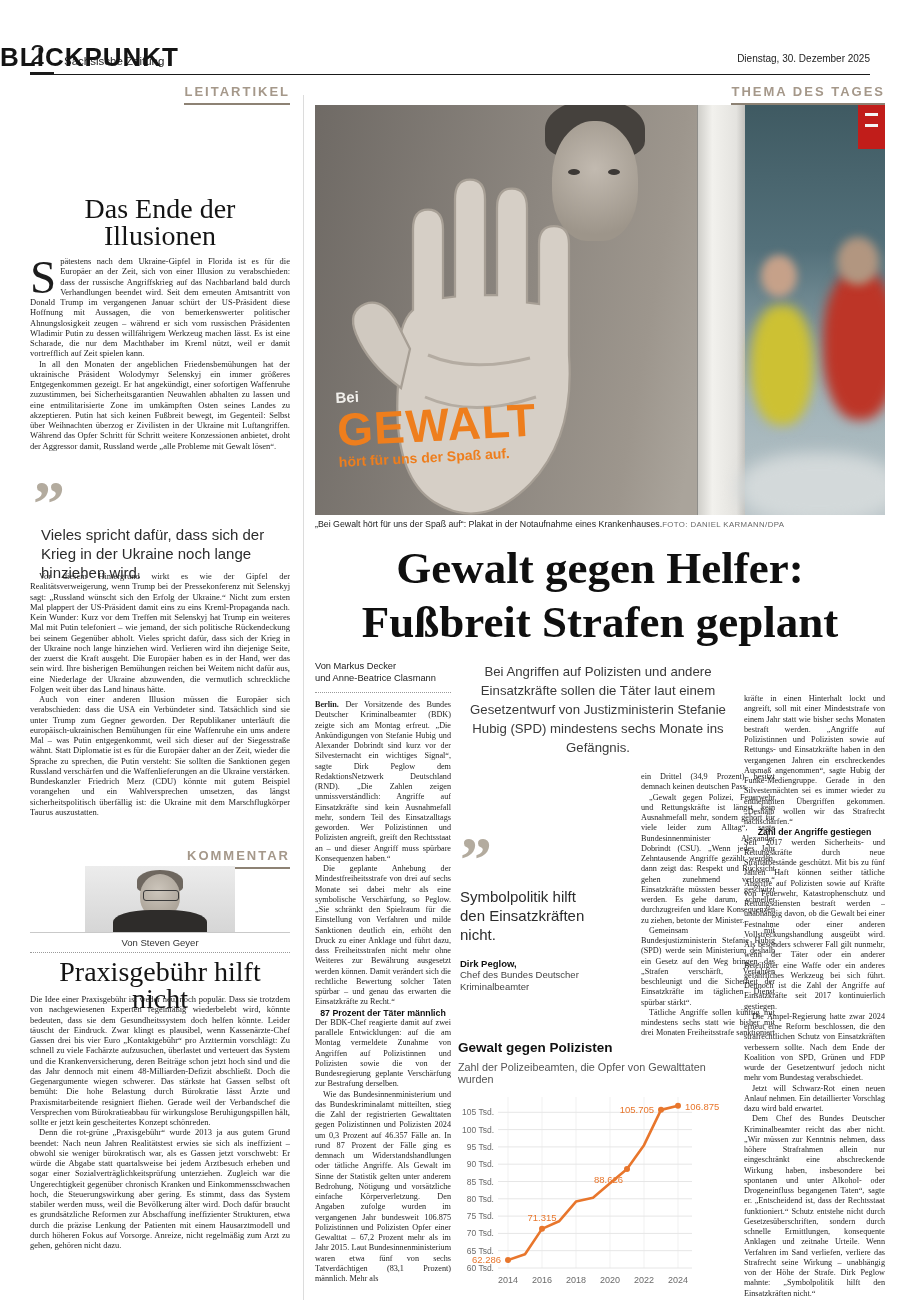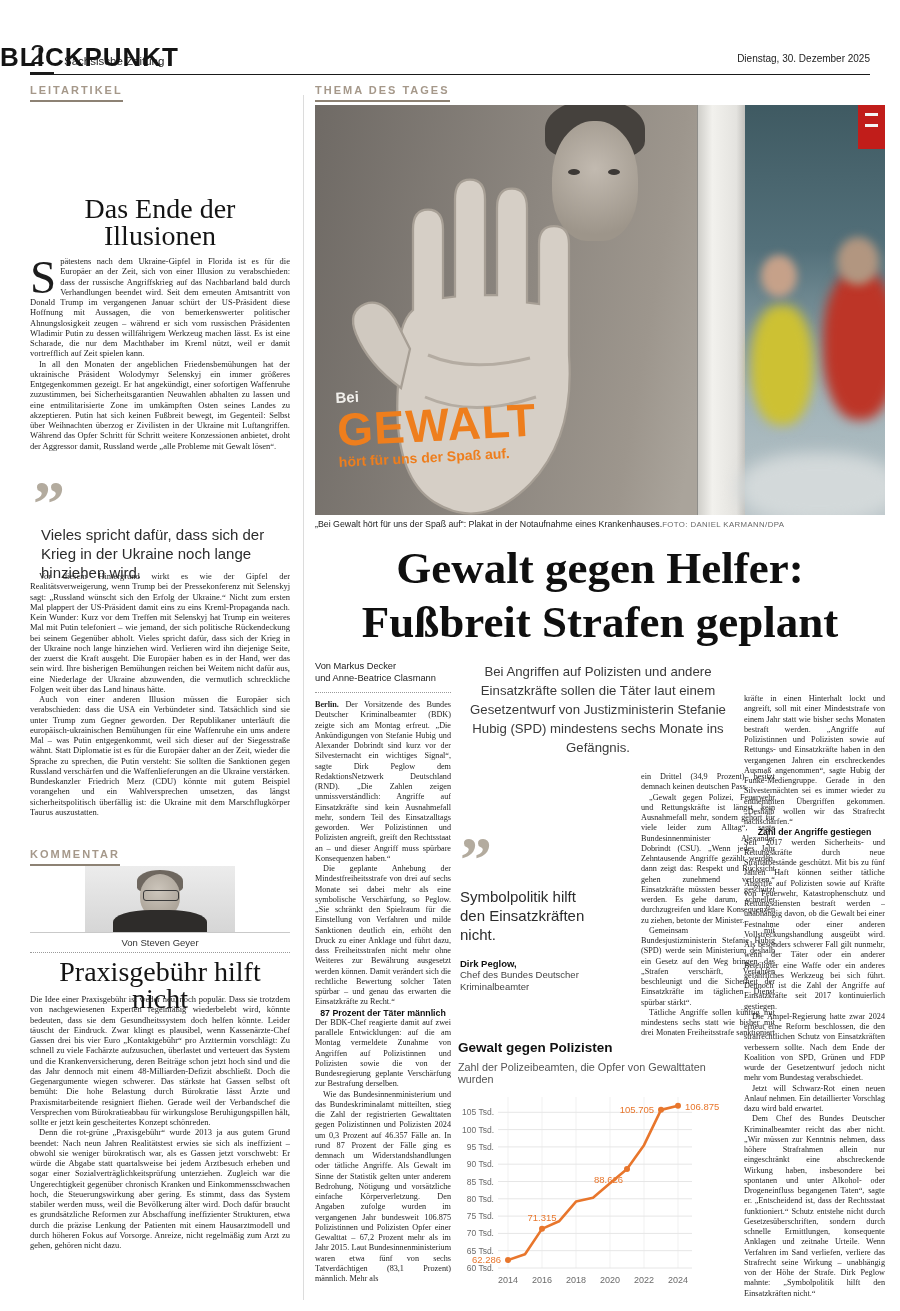--- a/index.html
+++ b/index.html
@@ -10,22 +10,22 @@
   
   .pagenum{left:30px;top:40px;font-size:27px;font-weight:400;font-family:"Liberation Sans",sans-serif;}
   .paper{left:64px;top:55px;font-size:11.5px;font-family:"Liberation Sans",sans-serif;color:#222;}
   .section-title{left:0;right:0;top:42px;text-align:left;font-size:26px;letter-spacing:1px;
         font-family:"Liberation Sans",sans-serif;font-weight:600;color:#141414;}
   .date{right:30px;top:53px;font-size:10px;font-family:"Liberation Sans",sans-serif;color:#222;}
   .headrule{left:30px;top:74px;width:840px;height:1px;background:#1a1a1a;}
   .headrule-thick{left:30px;top:72px;width:24px;height:3px;background:#1a1a1a;}
 
   
-  .rubric{font-family:"Liberation Sans",sans-serif;font-weight:bold;font-size:11px;letter-spacing:2px;
-        color:#a5988a;text-align:left;}
+  .rubric{font-family:"Liberation Sans",sans-serif;font-weight:bold;font-size:13px;letter-spacing:2px;
+        color:#a5988a;text-align:right;}
   .rubric span{display:inline-block;padding-bottom:4px;border-bottom:2px solid #8d8274;}
 
   .vdivider{left:303px;top:95px;width:1px;height:1205px;background:#dcdcdc;}
 
   
   .authorbox{width:260px;}
   .authorphoto{position:relative;width:150px;height:66px;margin:0 auto;overflow:hidden;
         background:linear-gradient(#ececec,#d6d6d6);}
   .head1{position:absolute;left:55px;top:8px;width:40px;height:44px;border-radius:50% 50% 46% 46%;
         background:radial-gradient(circle at 45% 38%,#c3bcb2,#a59d92 70%);}

